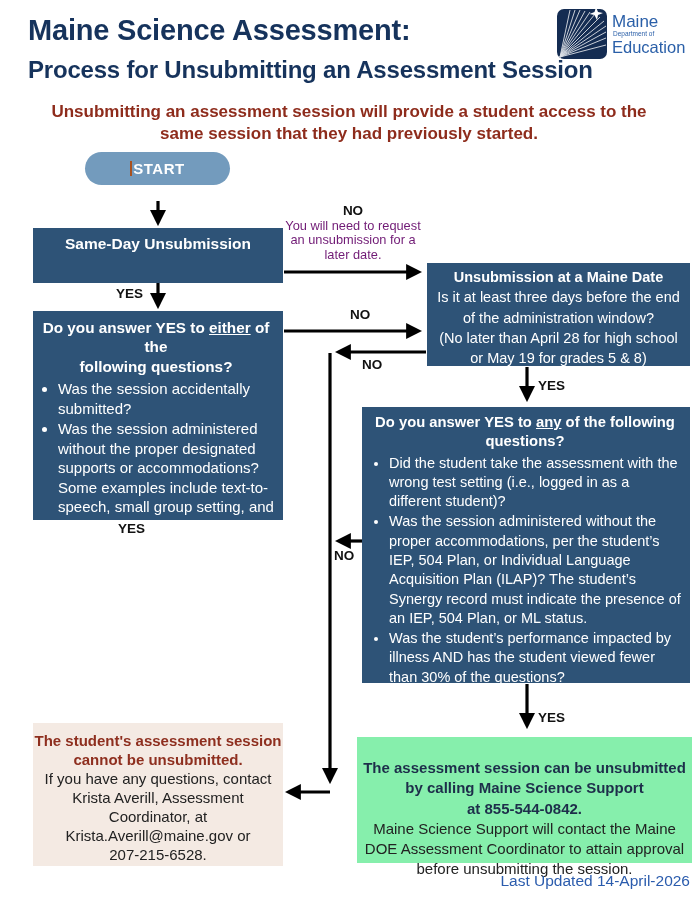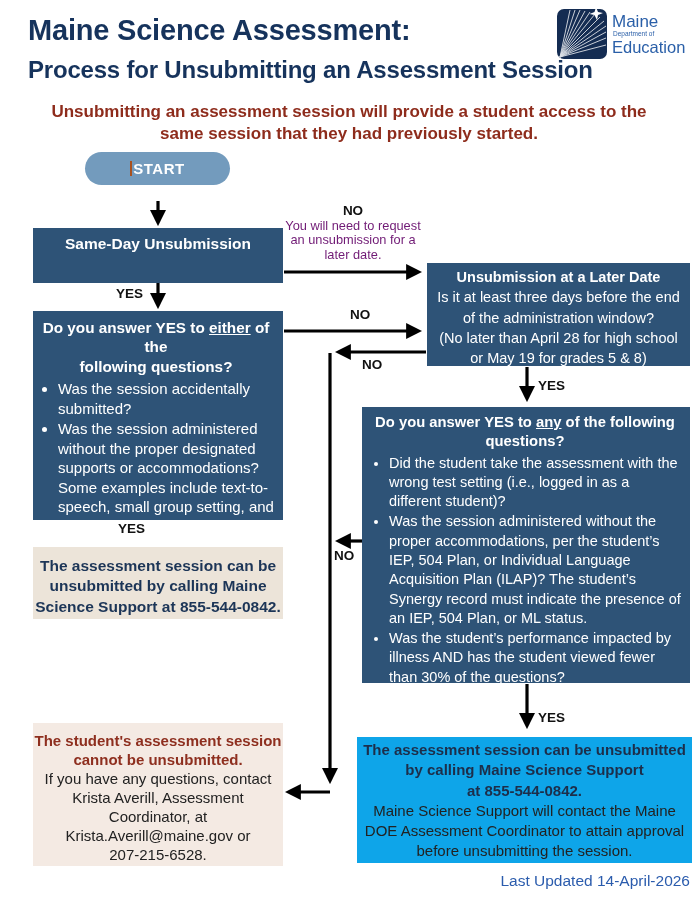--- a/index.html
+++ b/index.html
@@ -40,22 +40,22 @@
   .box-any{left:362px;top:407px;width:328px;height:276px;padding:6px 6px 0 4px;font-size:14.5px;line-height:1.33;}
   .box-any .q-title{font-size:14.8px;}
   .uword{text-decoration:underline;}
   
   .box-can-left{left:33px;top:547px;width:250px;height:72px;color:#1c3557;font-weight:bold;font-size:15.5px;
     text-align:center;padding-top:9px;line-height:1.32;white-space:pre-line;}
   .box-cannot{left:33px;top:723px;width:250px;height:143px;background:#f4eae3;text-align:center;font-size:15px;
     line-height:1.27;padding-top:8px;}
   .box-cannot .bc-bold{color:#8e2f1f;font-weight:bold;white-space:pre-line;}
   .box-cannot .bc-rest{color:#222;white-space:pre-line;}
-  .box-can-right{left:357px;top:737px;width:335px;height:126px;background:#0ea5e9;text-align:center;font-size:15px;
-    line-height:1.35;padding-top:3px;}
+  .box-can-right{left:357px;top:737px;width:335px;height:126px;background:#86efac;text-align:center;font-size:15px;
+    line-height:1.35;padding-top:21px;}
   .box-can-right .br-bold{color:#1d2e4a;font-weight:bold;white-space:pre-line;}
   .box-can-right .br-rest{color:#222;white-space:pre-line;}
   .footer{position:absolute;right:8px;top:872px;font-size:15.5px;color:#2b5cad;}
   .arrows{position:absolute;left:0;top:0;width:698px;height:900px;pointer-events:none;}
 </style>
 </head>
 <body>
 
 <div class="page">
 
@@ -117,44 +117,41 @@
 
   <div class="lbl" style="left:116px;top:286px;">YES</div>
   <div class="no-note">
     <div class="nn-no">NO</div>
     <div class="nn-txt">You will need to request
 an unsubmission for a
 later date.</div>
   </div>
 
   <div class="navybox box-later">
-    <div class="b-title">Unsubmission at a Later Date</div>
+    <div class="b-title">Unsubmission at a Maine Date</div>
     <div class="b-body">Is it at least three days before the end
 of the administration window?
 (No later than April 28 for high school
 or May 19 for grades 5 &amp; 8)</div>
   </div>
 
   <div class="navybox qbox box-either">
     <div class="q-title"><span>Do you answer YES to </span><span class="uword">either</span><span> of the
 following questions?</span></div>
     <ul>
         <li>Was the session accidentally submitted?</li>
         <li>Was the session administered without the proper designated supports or accommodations? Some examples include text-to-speech, small group setting, and extended time.</li>
       </ul>
   </div>
 
   <div class="lbl" style="left:350px;top:307px;">NO</div>
   <div class="lbl" style="left:362px;top:357px;">NO</div>
   <div class="lbl" style="left:118px;top:521px;">YES</div>
   <div class="lbl" style="left:538px;top:378px;">YES</div>
 
-  <div class="beigebox box-can-left">The assessment session can be
-unsubmitted by calling Maine
-Science Support at 855-544-0842.</div>
 
   <div class="navybox qbox box-any">
     <div class="q-title"><span>Do you answer YES to </span><span class="uword">any</span><span> of the following
 questions?</span></div>
     <ul>
         <li>Did the student take the assessment with the wrong test setting (i.e., logged in as a different student)?</li>
         <li>Was the session administered without the proper accommodations, per the student’s IEP, 504 Plan, or Individual Language Acquisition Plan (ILAP)? The student’s Synergy record must indicate the presence of an IEP, 504 Plan, or ML status.</li>
         <li>Was the student’s performance impacted by illness AND has the student viewed fewer than 30% of the questions?</li>
       </ul>
   </div>

